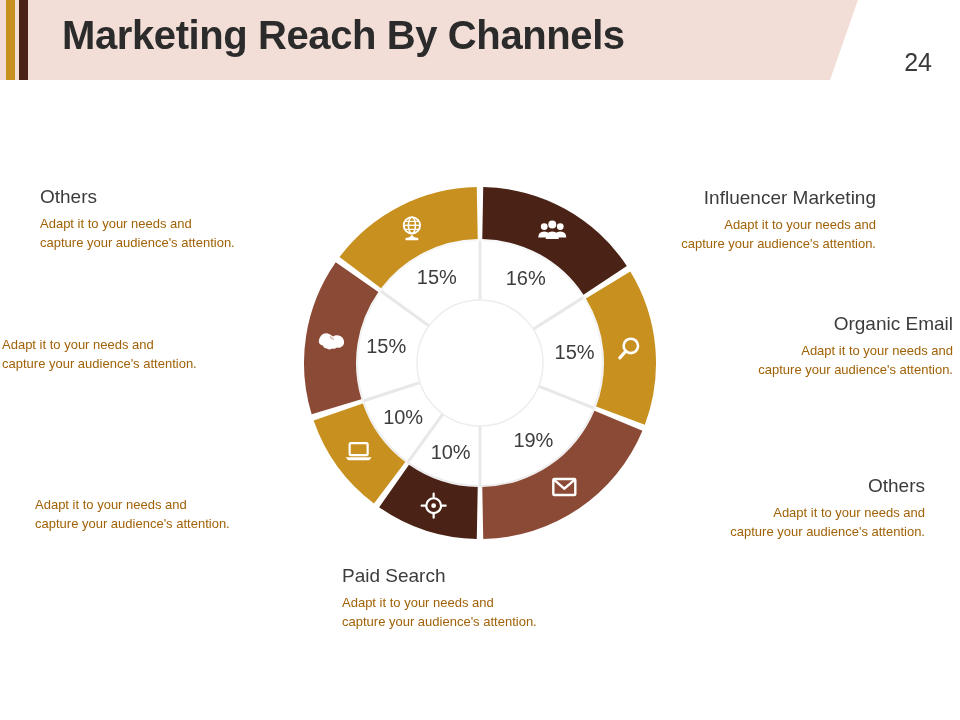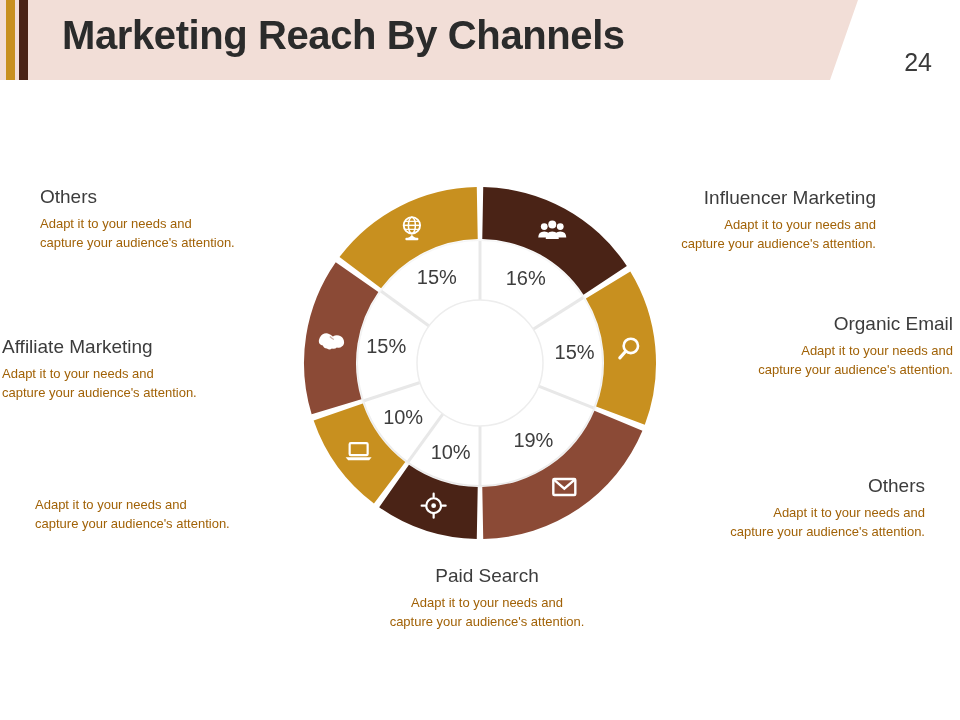--- a/index.html
+++ b/index.html
@@ -94,21 +94,21 @@
     margin-bottom: 6px;
     white-space: nowrap;
   }
   .callout .desc {
     font-size: 13px;
     color: #a16207;
     line-height: 1.45;
   }
   .callout.right { text-align: right; margin-top: 19px; }
   .callout.left  { text-align: left; }
-  .callout.center{ text-align: center; }
+  .callout.center{ }
 
   
   #c-influencer { left: 606px; top: 168px; }
   #c-organic    { left: 683px; top: 294px; }
   #c-email      { left: 655px; top: 456px; }
   #c-paidsearch { left: 342px; top: 565px; width: 290px; }
   #c-display    { left: 35px;  top: 496px; }
   #c-affiliate  { left: 2px;   top: 336px; width: 265px; }
   #c-others     { left: 40px;  top: 186px; width: 270px; }
 </style>
@@ -249,21 +249,20 @@
 </div>
 
 <div class="callout left" id="c-display">
   <div class="desc">
     <span>Adapt it to your needs and</span><br>
     <span>capture your audience's attention.</span>
   </div>
 </div>
 
 <div class="callout left" id="c-affiliate">
-  <div class="title">Affiliate Marketing</div>
   <div class="desc">
     <span>Adapt it to your needs and</span><br>
     <span>capture your audience's attention.</span>
   </div>
 </div>
 
 <div class="callout left" id="c-others">
   <div class="title">Others</div>
   <div class="desc">
     <span>Adapt it to your needs and</span><br>

